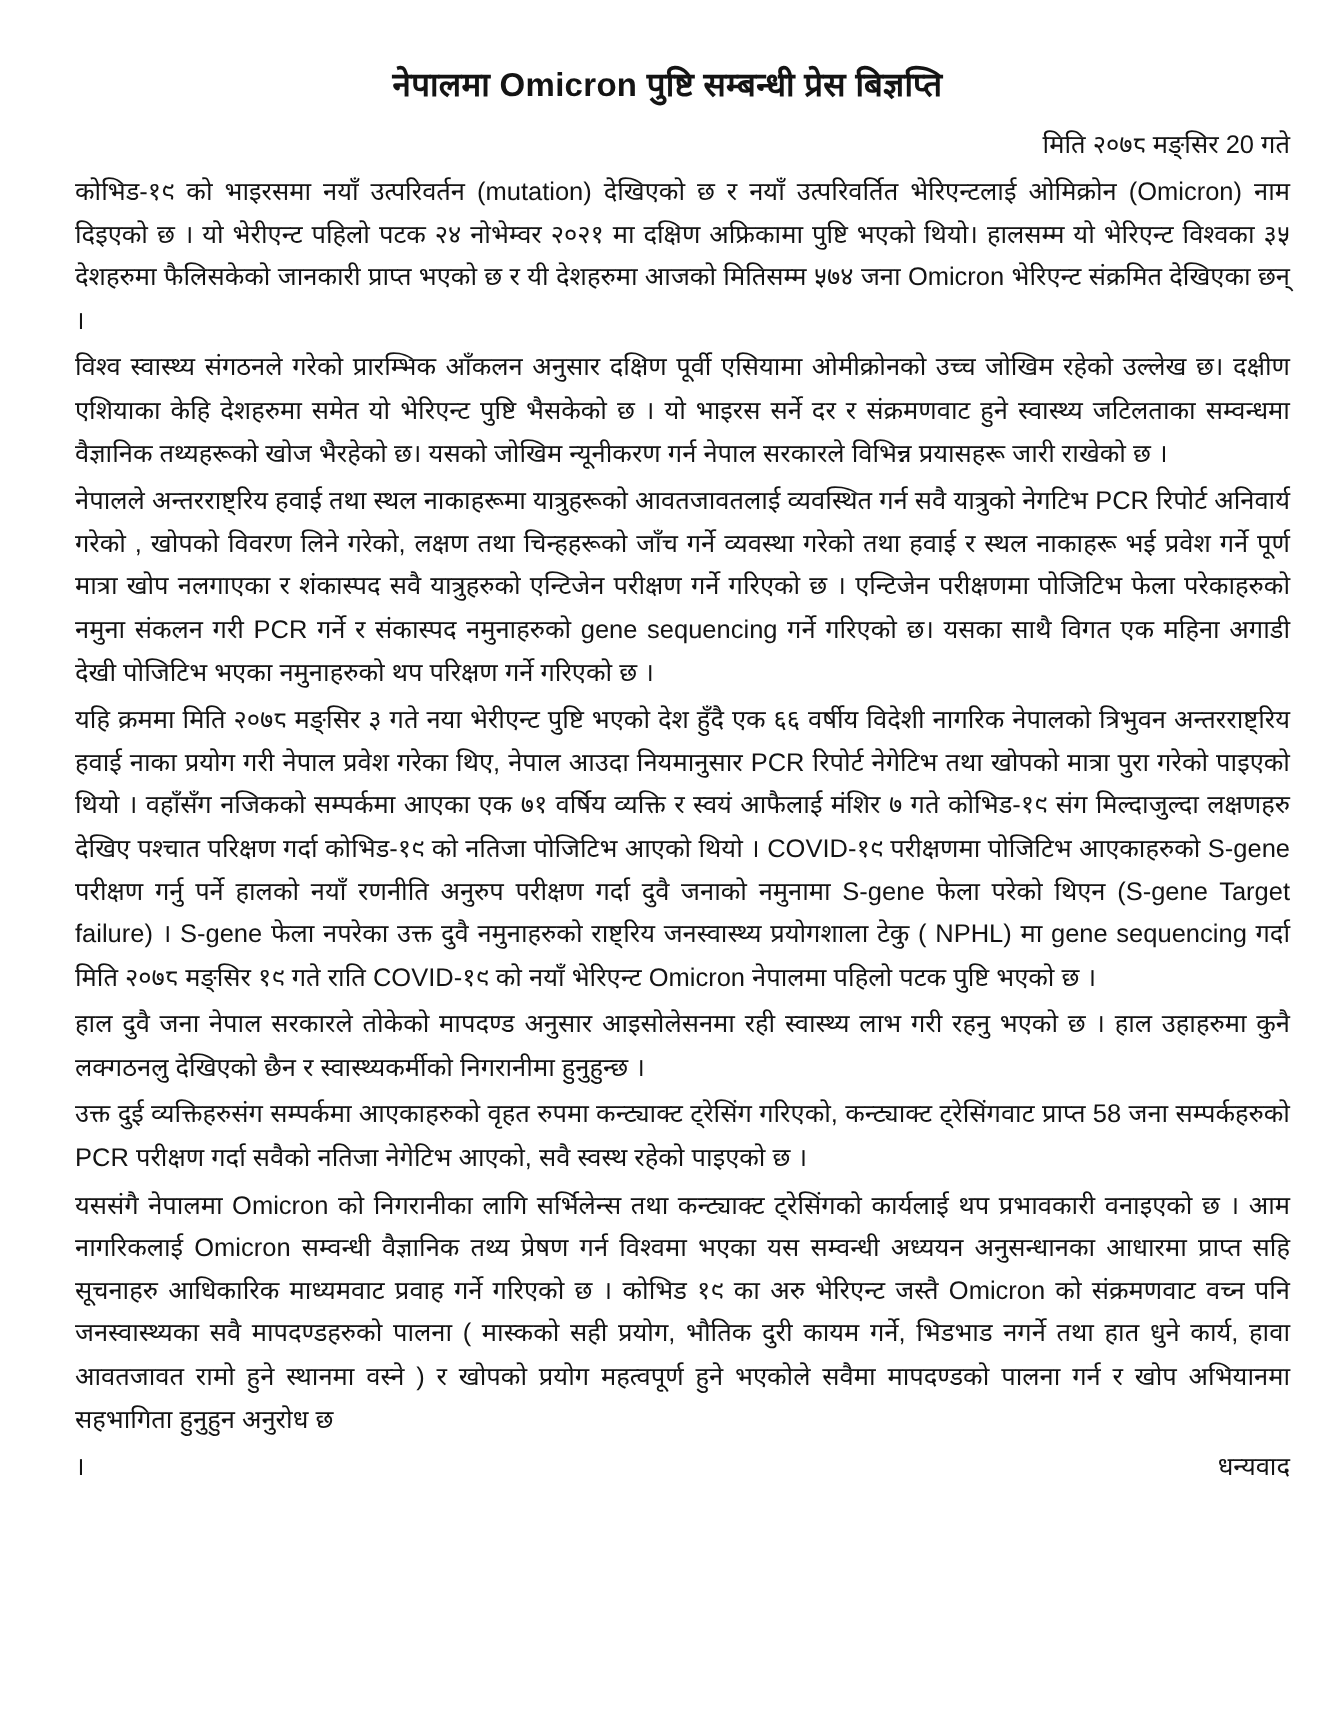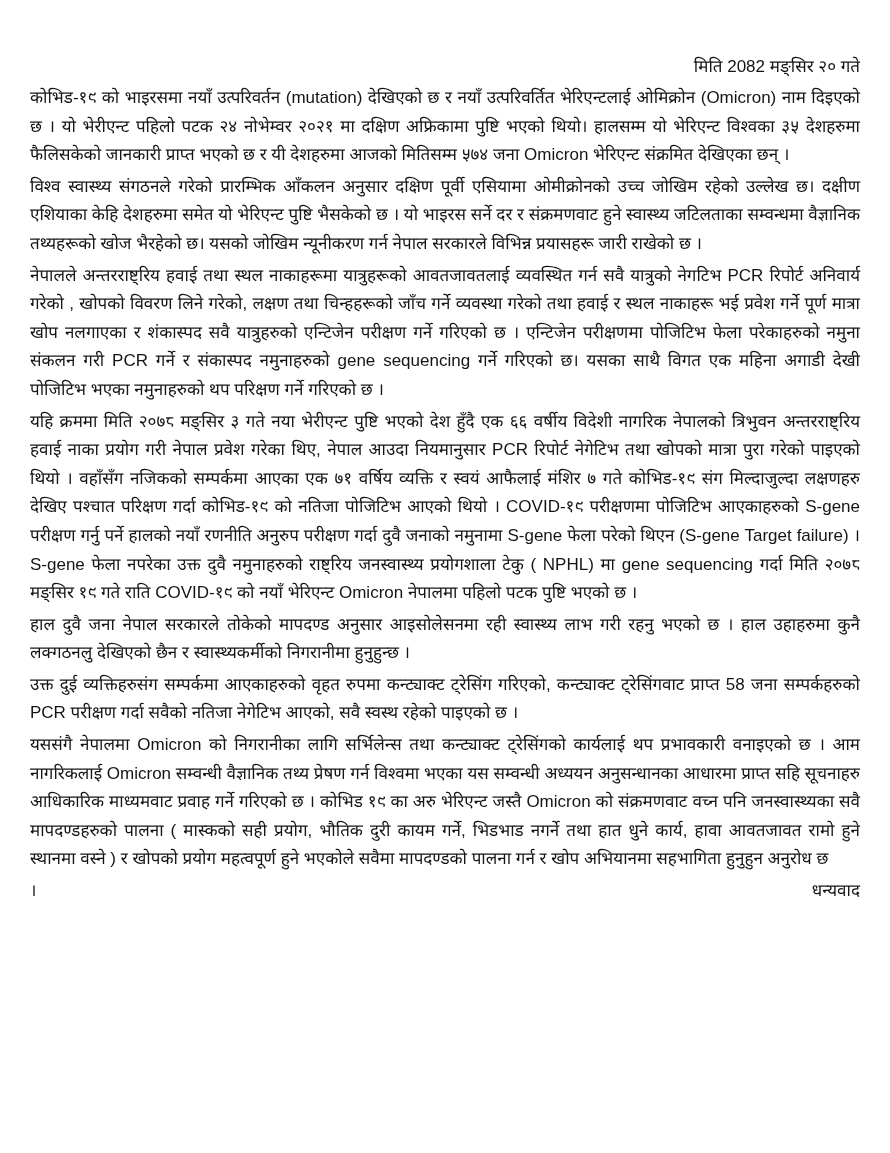--- a/index.html
+++ b/index.html
@@ -25,20 +25,21 @@
   }
   .doc-date {
     text-align: right;
     font-size: 17px;
     line-height: 26px;
     margin-top: 12px;
     margin-bottom: 4px;
   }
   .doc-body {
     margin-top: 2px;
+    margin-left: 20px;
   }
   .para {
     font-size: 17px;
     line-height: 28.6px;
     text-align: justify;
     text-justify: inter-word;
     margin: 0 0 3px 0;
   }
   .closing-row {
     display: flex;
@@ -49,22 +50,23 @@
     margin-top: 2px;
   }
   .closing-punct { text-align: left; }
   .closing-thanks { text-align: center; }
 </style>
 </head>
 <body>
 
 <div class="page">
 
+  <div class="doc-title">नेपालमा Omicron पुष्टि सम्बन्धी प्रेस बिज्ञप्ति</div>
 
-  <div class="doc-date">मिति 2082 मङ्सिर २० गते</div>
+  <div class="doc-date">मिति २०७८ मङ्सिर 20 गते</div>
 
   <div class="doc-body">
     <p class="para">कोभिड-१९ को भाइरसमा नयाँ उत्परिवर्तन (mutation) देखिएको छ र नयाँ उत्परिवर्तित भेरिएन्टलाई ओमिक्रोन (Omicron) नाम दिइएको छ । यो भेरीएन्ट पहिलो पटक २४ नोभेम्वर २०२१ मा दक्षिण अफ्रिकामा पुष्टि भएको थियो। हालसम्म यो भेरिएन्ट विश्वका ३५ देशहरुमा फैलिसकेको जानकारी प्राप्त भएको छ र यी देशहरुमा आजको मितिसम्म ५७४ जना Omicron भेरिएन्ट संक्रमित देखिएका छन् ।</p>
     <p class="para">विश्व स्वास्थ्य संगठनले गरेको प्रारम्भिक आँकलन अनुसार दक्षिण पूर्वी एसियामा ओमीक्रोनको उच्च जोखिम रहेको उल्लेख छ। दक्षीण एशियाका केहि देशहरुमा समेत यो भेरिएन्ट पुष्टि भैसकेको छ । यो भाइरस सर्ने दर र संक्रमणवाट हुने स्वास्थ्य जटिलताका सम्वन्धमा वैज्ञानिक तथ्यहरूको खोज भैरहेको छ। यसको जोखिम न्यूनीकरण गर्न नेपाल सरकारले विभिन्न प्रयासहरू जारी राखेको छ ।</p>
     <p class="para">नेपालले अन्तरराष्ट्रिय हवाई तथा स्थल नाकाहरूमा यात्रुहरूको आवतजावतलाई व्यवस्थित गर्न सवै यात्रुको नेगटिभ PCR रिपोर्ट अनिवार्य गरेको , खोपको विवरण लिने गरेको, लक्षण तथा चिन्हहरूको जाँच गर्ने व्यवस्था गरेको तथा हवाई र स्थल नाकाहरू भई प्रवेश गर्ने पूर्ण मात्रा खोप नलगाएका र शंकास्पद सवै यात्रुहरुको एन्टिजेन परीक्षण गर्ने गरिएको छ । एन्टिजेन परीक्षणमा पोजिटिभ फेला परेकाहरुको नमुना संकलन गरी PCR गर्ने र संकास्पद नमुनाहरुको gene sequencing गर्ने गरिएको छ। यसका साथै विगत एक महिना अगाडी देखी पोजिटिभ भएका नमुनाहरुको थप परिक्षण गर्ने गरिएको छ ।</p>
     <p class="para">यहि क्रममा  मिति २०७८ मङ्सिर ३ गते नया भेरीएन्ट पुष्टि भएको देश हुँदै एक ६६ वर्षीय विदेशी नागरिक नेपालको त्रिभुवन अन्तरराष्ट्रिय हवाई नाका प्रयोग गरी नेपाल प्रवेश गरेका थिए, नेपाल आउदा नियमानुसार PCR रिपोर्ट नेगेटिभ तथा खोपको मात्रा पुरा गरेको पाइएको थियो । वहाँसँग नजिकको सम्पर्कमा आएका एक ७१ वर्षिय व्यक्ति र स्वयं आफैलाई मंशिर ७ गते  कोभिड-१९ संग मिल्दाजुल्दा लक्षणहरु देखिए पश्चात परिक्षण गर्दा कोभिड-१९ को नतिजा पोजिटिभ आएको थियो । COVID-१९ परीक्षणमा पोजिटिभ आएकाहरुको S-gene परीक्षण गर्नु पर्ने हालको नयाँ रणनीति अनुरुप परीक्षण गर्दा दुवै जनाको नमुनामा  S-gene फेला परेको थिएन (S-gene Target failure) । S-gene फेला नपरेका उक्त दुवै नमुनाहरुको राष्ट्रिय जनस्वास्थ्य प्रयोगशाला टेकु ( NPHL) मा gene sequencing गर्दा मिति २०७८ मङ्सिर १९ गते राति COVID-१९ को नयाँ भेरिएन्ट Omicron नेपालमा पहिलो पटक पुष्टि भएको छ ।</p>
     <p class="para">हाल दुवै जना नेपाल सरकारले तोकेको मापदण्ड  अनुसार आइसोलेसनमा रही स्वास्थ्य लाभ गरी रहनु भएको छ । हाल उहाहरुमा कुनै लक्गठनलु देखिएको छैन र स्वास्थ्यकर्मीको निगरानीमा हुनुहुन्छ ।</p>
     <p class="para">उक्त दुई व्यक्तिहरुसंग सम्पर्कमा आएकाहरुको वृहत रुपमा कन्ट्याक्ट ट्रेसिंग गरिएको, कन्ट्याक्ट ट्रेसिंगवाट प्राप्त 58 जना सम्पर्कहरुको PCR परीक्षण गर्दा सवैको नतिजा नेगेटिभ आएको, सवै स्वस्थ रहेको पाइएको छ ।</p>
     <p class="para">यससंगै नेपालमा Omicron को निगरानीका लागि सर्भिलेन्स तथा कन्ट्याक्ट ट्रेसिंगको कार्यलाई थप प्रभावकारी वनाइएको छ । आम नागरिकलाई  Omicron सम्वन्धी वैज्ञानिक तथ्य प्रेषण गर्न विश्वमा भएका यस सम्वन्धी अध्ययन अनुसन्धानका आधारमा प्राप्त सहि सूचनाहरु आधिकारिक माध्यमवाट प्रवाह गर्ने गरिएको छ । कोभिड १९ का अरु भेरिएन्ट जस्तै Omicron को संक्रमणवाट वच्न पनि जनस्वास्थ्यका सवै मापदण्डहरुको पालना ( मास्कको सही प्रयोग, भौतिक दुरी कायम गर्ने, भिडभाड नगर्ने तथा हात धुने कार्य, हावा आवतजावत रामो हुने स्थानमा वस्ने ) र खोपको प्रयोग महत्वपूर्ण हुने भएकोले सवैमा मापदण्डको पालना गर्न र खोप अभियानमा सहभागिता हुनुहुन अनुरोध छ</p>
 

